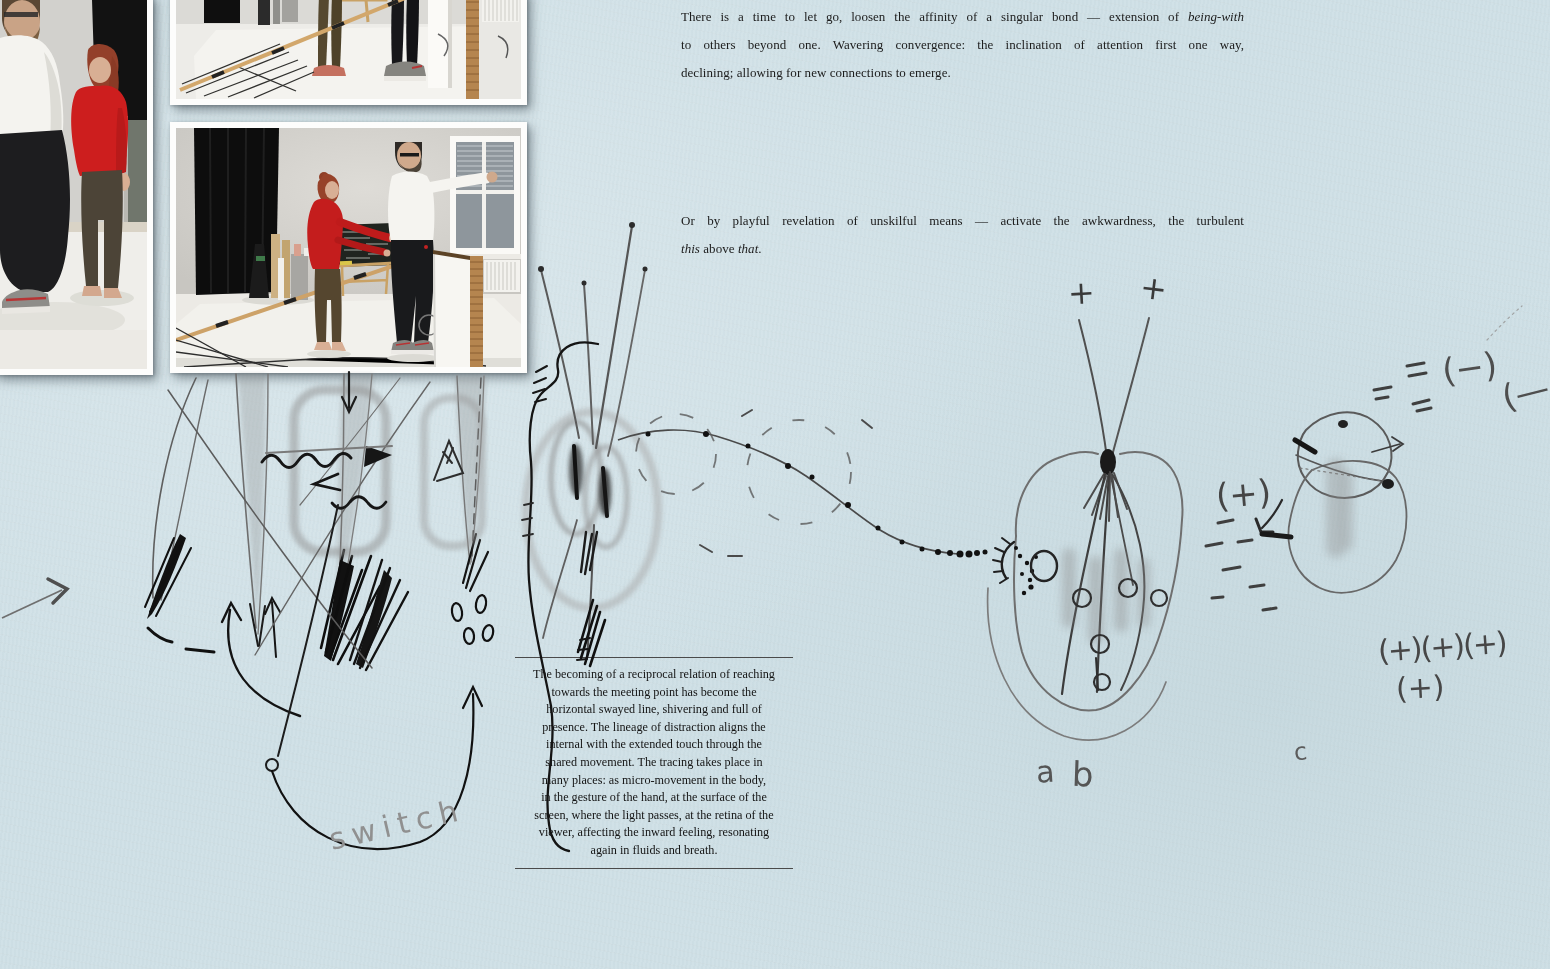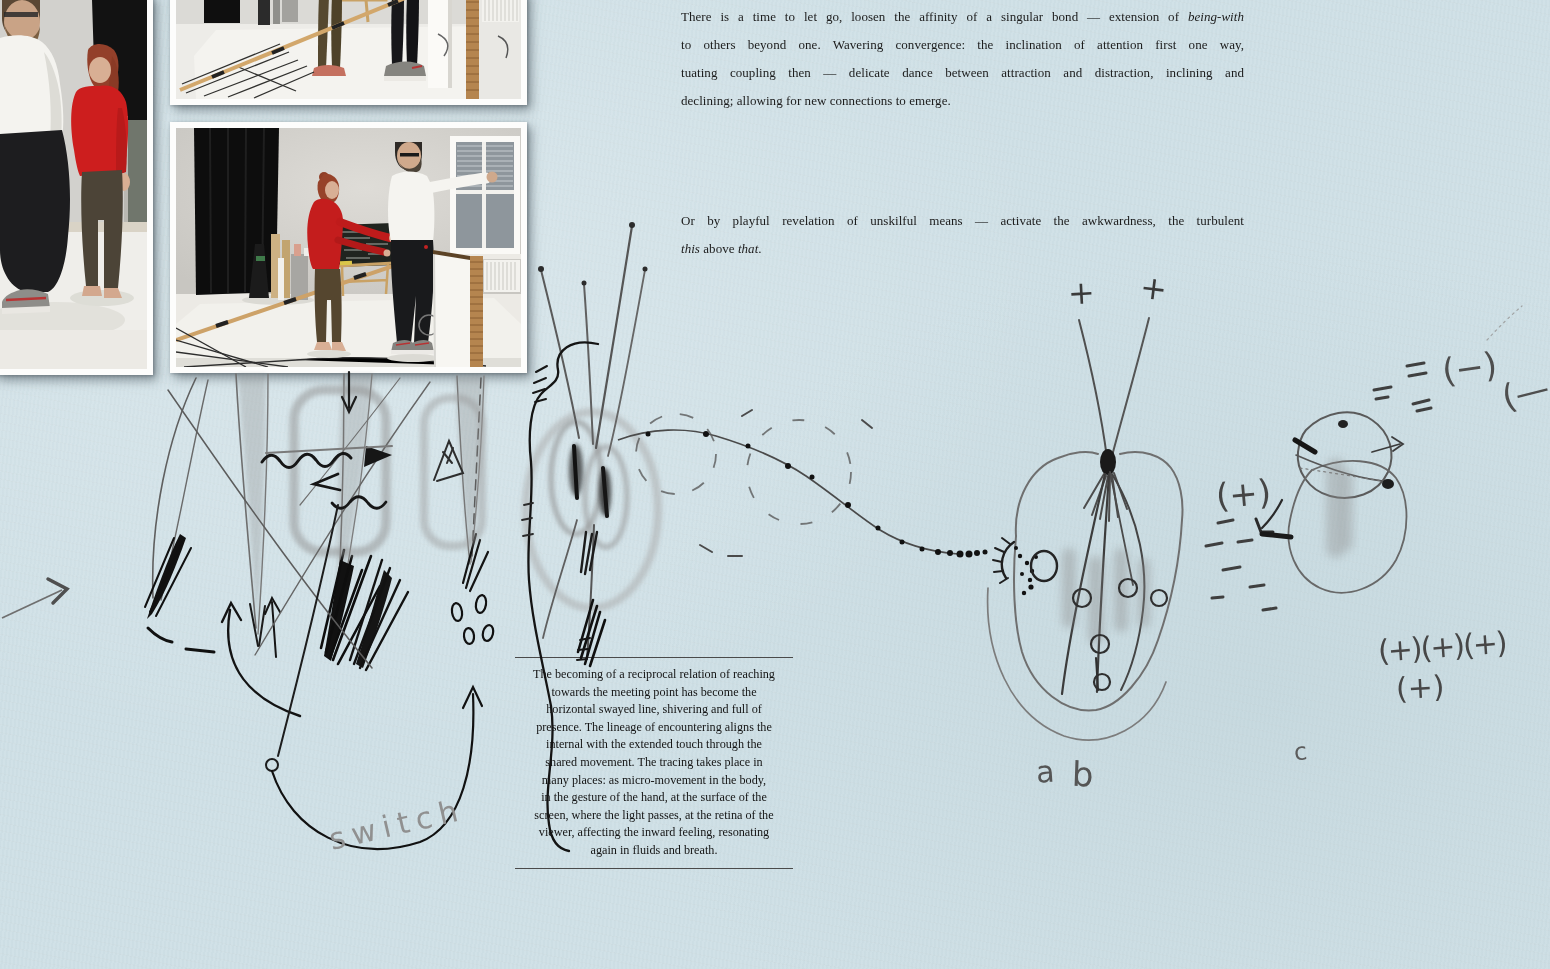--- a/index.html
+++ b/index.html
@@ -234,36 +234,35 @@
     <g stroke="#8a5f33" stroke-width="1">
       <path d="M294,134 h13 M294,141 h13 M294,148 h13 M294,155 h13 M294,162 h13 M294,169 h13 M294,176 h13 M294,183 h13 M294,190 h13 M294,197 h13 M294,204 h13 M294,211 h13 M294,218 h13 M294,225 h13 M294,232 h13"></path>
     </g>
     <polygon points="257,122 294,128 294,132 257,126" fill="#5c4326"></polygon>
   </svg>
 </div>
 
 <div class="para" id="para1">
   <div class="tline"><span>There is a time to let go, loosen the affinity of a singular bond — extension of </span><span class="it">being-with</span></div>
   <div class="tline">to others beyond one. Wavering convergence: the inclination of attention first one way,</div>
-  <div class="tline">tuating coupling then — delicate dance between attraction and distraction, inclining and</div>
   <div class="tline last">declining; allowing for new connections to emerge.</div>
 </div>
 
 <div class="para" id="para2">
   <div class="tline">Or by playful revelation of unskilful means — activate the awkwardness, the turbulent</div>
   <div class="tline last"><span class="it">this</span><span> above </span><span class="it">that</span><span>.</span></div>
 </div>
 
 <div id="caption">
   <div class="rule"></div>
   <div class="cap-lines">
     <div>The becoming of a reciprocal relation of reaching</div>
     <div>towards the meeting point has become the</div>
     <div>horizontal swayed line, shivering and full of</div>
-    <div>presence. The lineage of encountering aligns the</div>
+    <div>presence. The lineage of distraction aligns the</div>
     <div>internal with the extended touch through the</div>
     <div>shared movement. The tracing takes place in</div>
     <div>many places: as micro-movement in the body,</div>
     <div>in the gesture of the hand, at the surface of the</div>
     <div>screen, where the light passes, at the retina of the</div>
     <div>viewer, affecting the inward feeling, resonating</div>
     <div>again in fluids and breath.</div>
   </div>
   <div class="rule"></div>
 </div>

